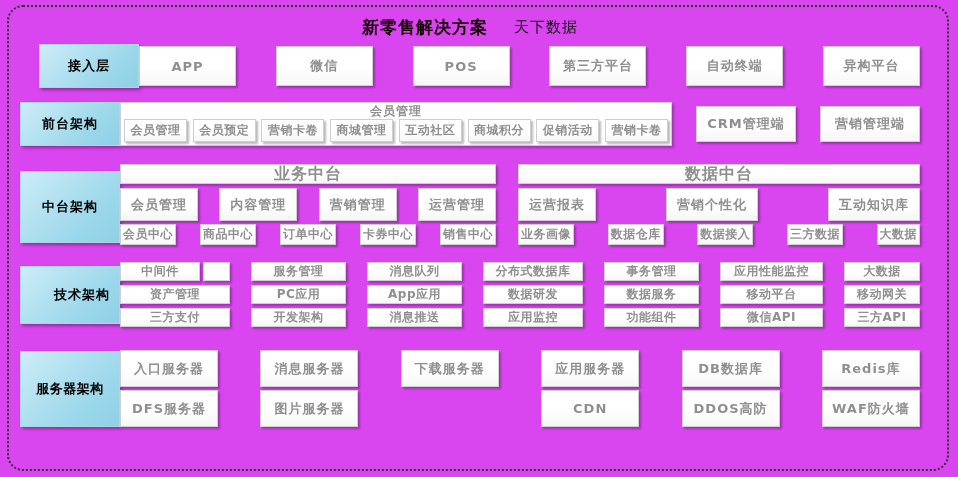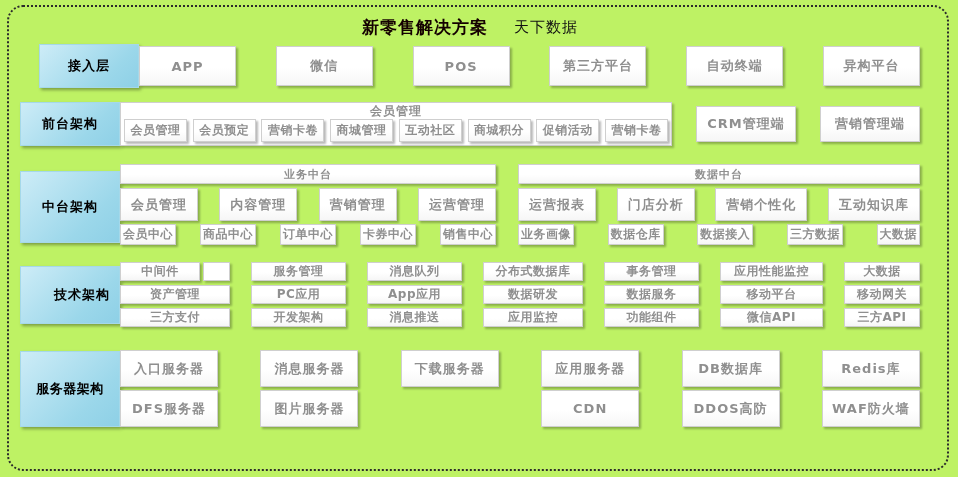--- a/index.html
+++ b/index.html
@@ -1,17 +1,17 @@
 <!DOCTYPE html>
 <html><head>
 <meta charset="utf-8">
 <style>
   html,body { margin:0; padding:0; background:#fff; }
   .screen {
-    position:relative; width:958px; height:477px; background:#bef264;
+    position:relative; width:958px; height:477px; background:#d946ef;
     font-family:"DejaVu Sans","Liberation Sans",sans-serif; overflow:hidden;
   }
   .frame {
     position:absolute; left:7px; top:5px; right:9px; bottom:6px;
     border:2px dotted #2b2b2b; border-radius:16px; pointer-events:none;
   }
   .content { position:relative; padding:0 38px 0 20px; }
 
   .titlebar { padding-top:14px; height:26px; display:flex; justify-content:center; align-items:center; gap:26px; }
   .title { font-size:17px; font-weight:bold; color:#140000; letter-spacing:1px; }
@@ -57,21 +57,21 @@
   .side-wrap { display:contents; }
   .box.side { width:100px; height:36px; font-size:13px; }
 
   
   .row-middle { margin-top:18px; align-items:flex-end; }
   .row-middle .layer-label { height:72px; margin-bottom:2px; }
   .middle-content { gap:22px; }
   .platform-group { display:flex; flex-direction:column; }
   .platform-group:nth-child(1) { flex:0 0 376px; }
   .platform-group:nth-child(2) { flex:1; }
-  .box.header-box { height:20px; font-size:11px; }
+  .box.header-box { height:20px; font-size:16px; }
   .bigrow { display:flex; justify-content:space-between; margin-top:4px; }
   .box.bigbox { height:33px; font-size:13px; padding:0 10px; min-width:78px; }
   .smallrow { display:flex; justify-content:space-between; margin-top:3px; }
   .box.smallbox { height:21px; font-size:12px; padding:0 2px; letter-spacing:0.5px; }
 
   
   .row-tech { margin-top:17px; }
   .row-tech .layer-label { height:58px;padding-left:24px; }
   .tech-content { justify-content:space-between; }
   .tech-col { display:flex; flex-direction:column; gap:4px; width:95px; }
@@ -162,21 +162,20 @@
               <div class="box smallbox">订单中心</div>
               <div class="box smallbox">卡券中心</div>
               <div class="box smallbox">销售中心</div>
             </div>
         </div>
           <div class="platform-group">
           <div class="box header-box">数据中台</div>
           <div class="bigrow">
 
           <div class="box bigbox">运营报表</div>
-              <div class="box bigbox">门店分析</div>
               <div class="box bigbox">营销个性化</div>
               <div class="box bigbox">互动知识库</div>
             </div>
           <div class="smallrow">
 
           <div class="box smallbox">业务画像</div>
               <div class="box smallbox">数据仓库</div>
               <div class="box smallbox">数据接入</div>
               <div class="box smallbox">三方数据</div>
               <div class="box smallbox">大数据</div>

